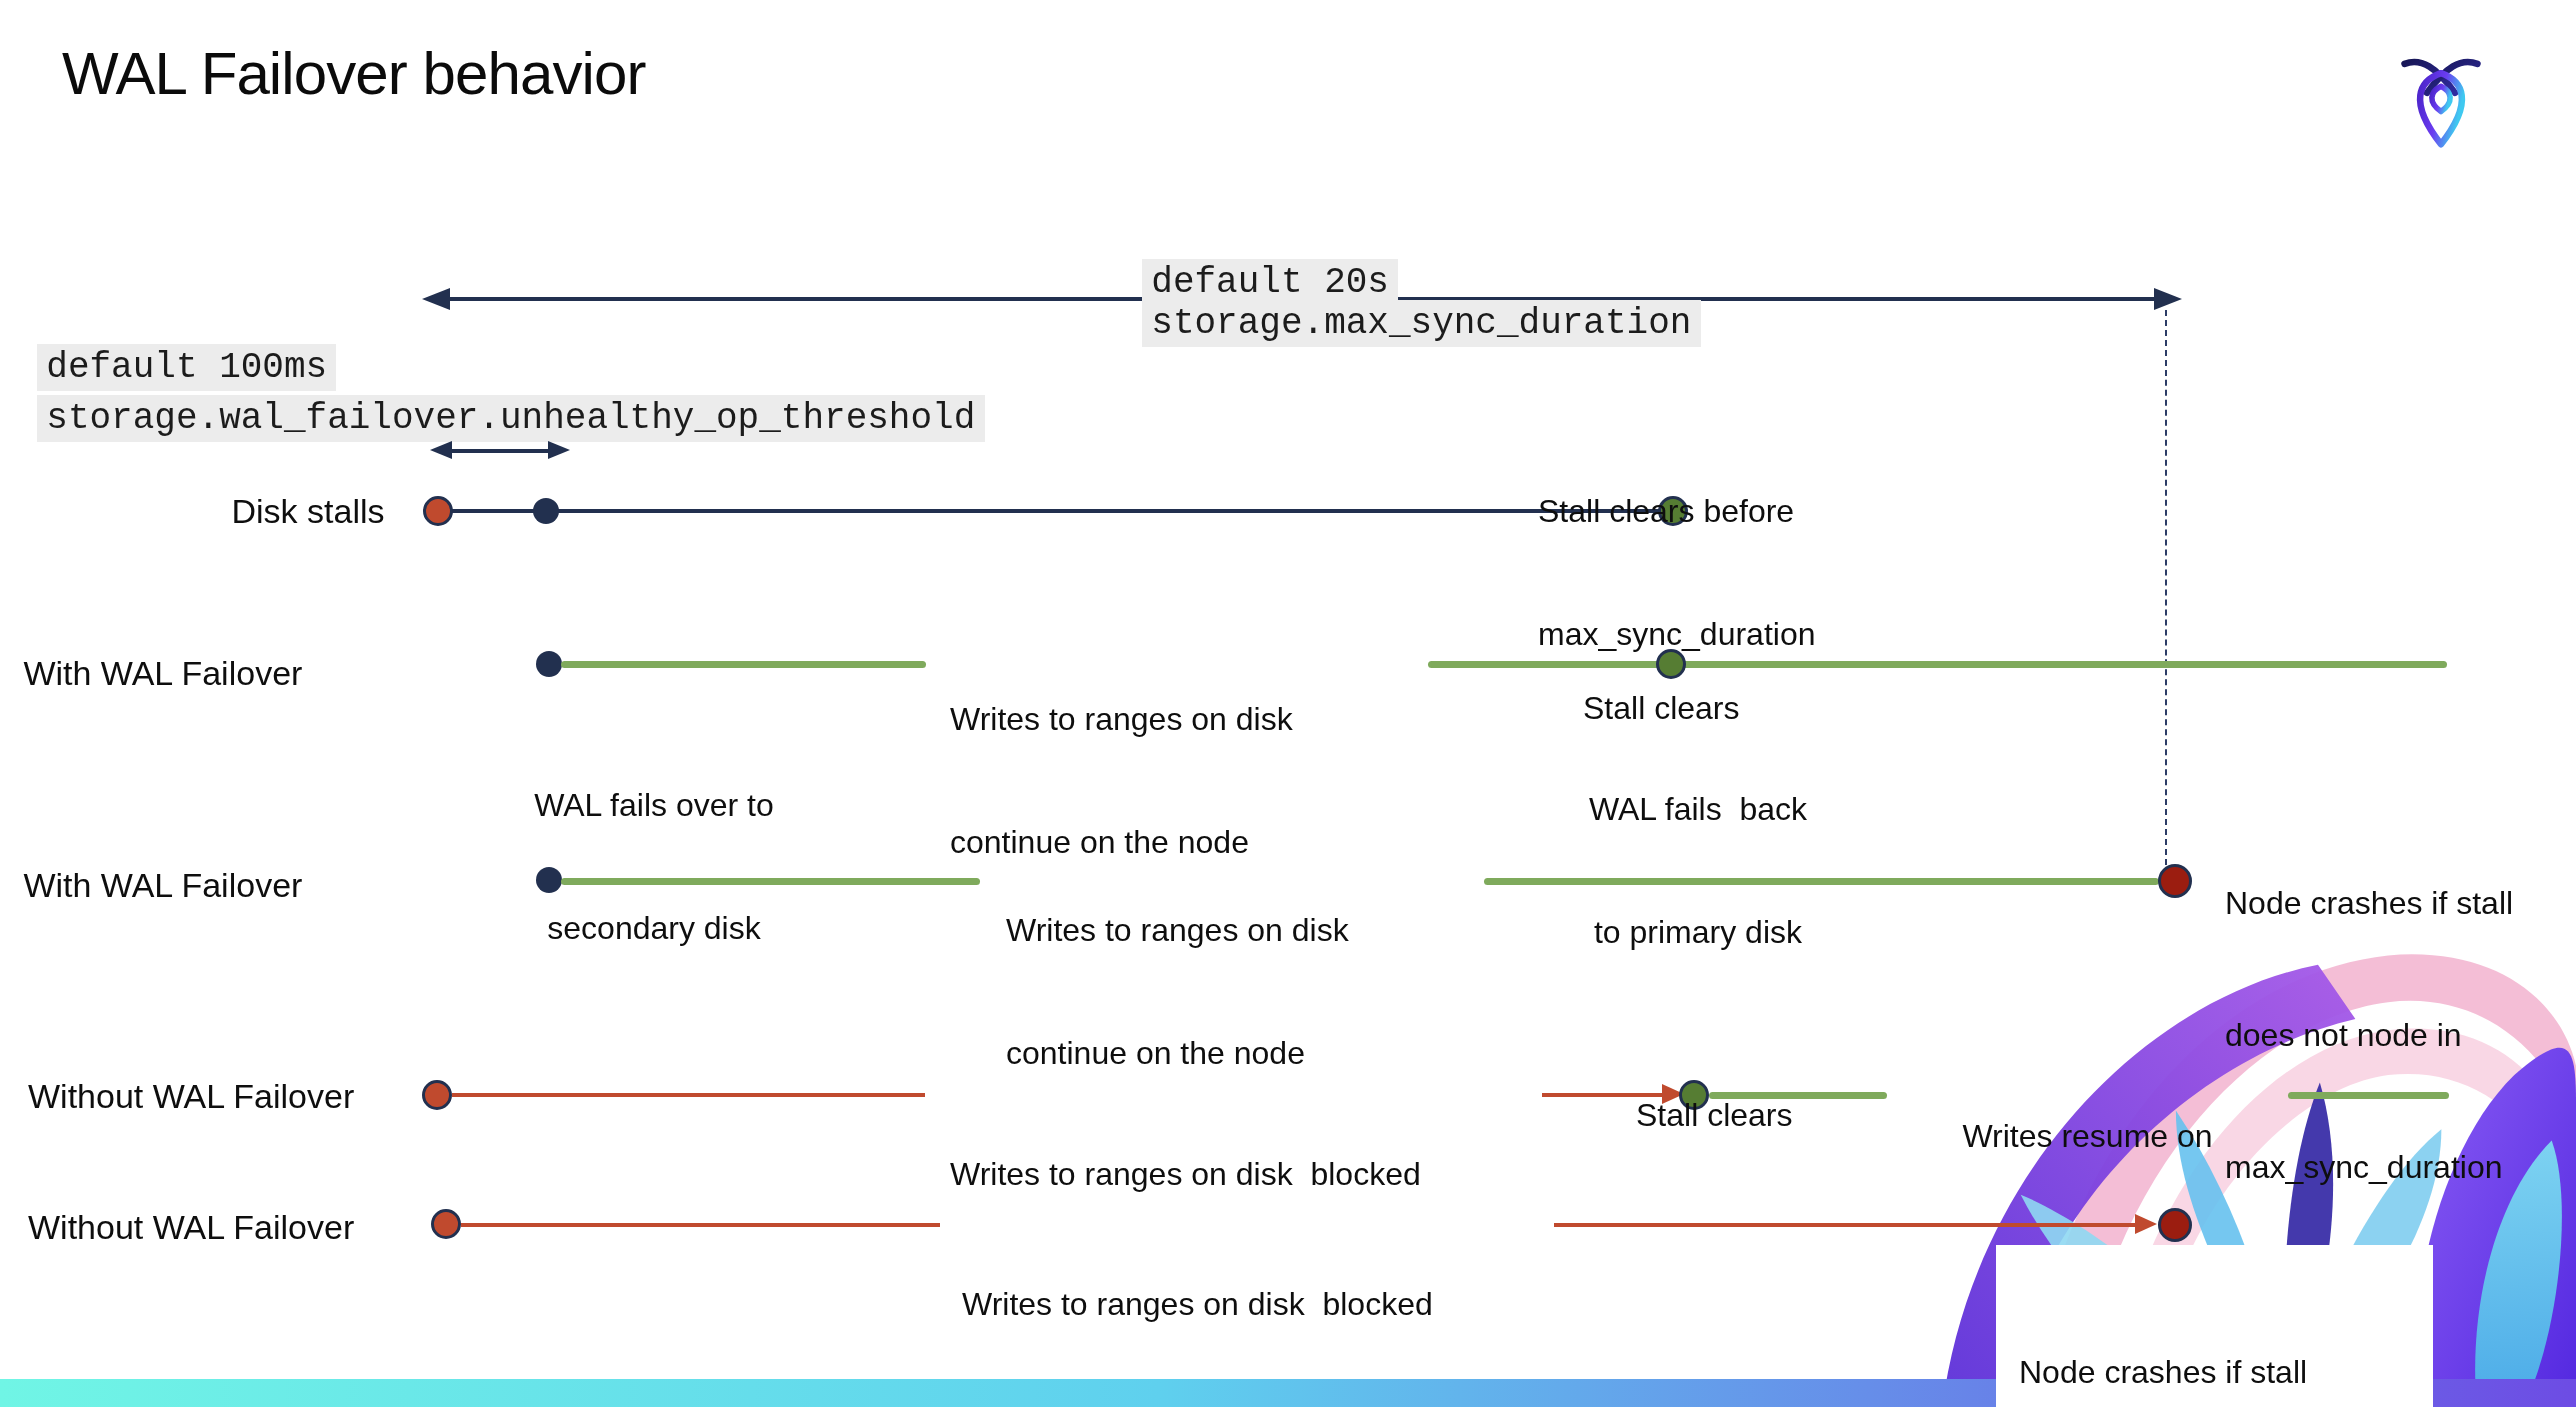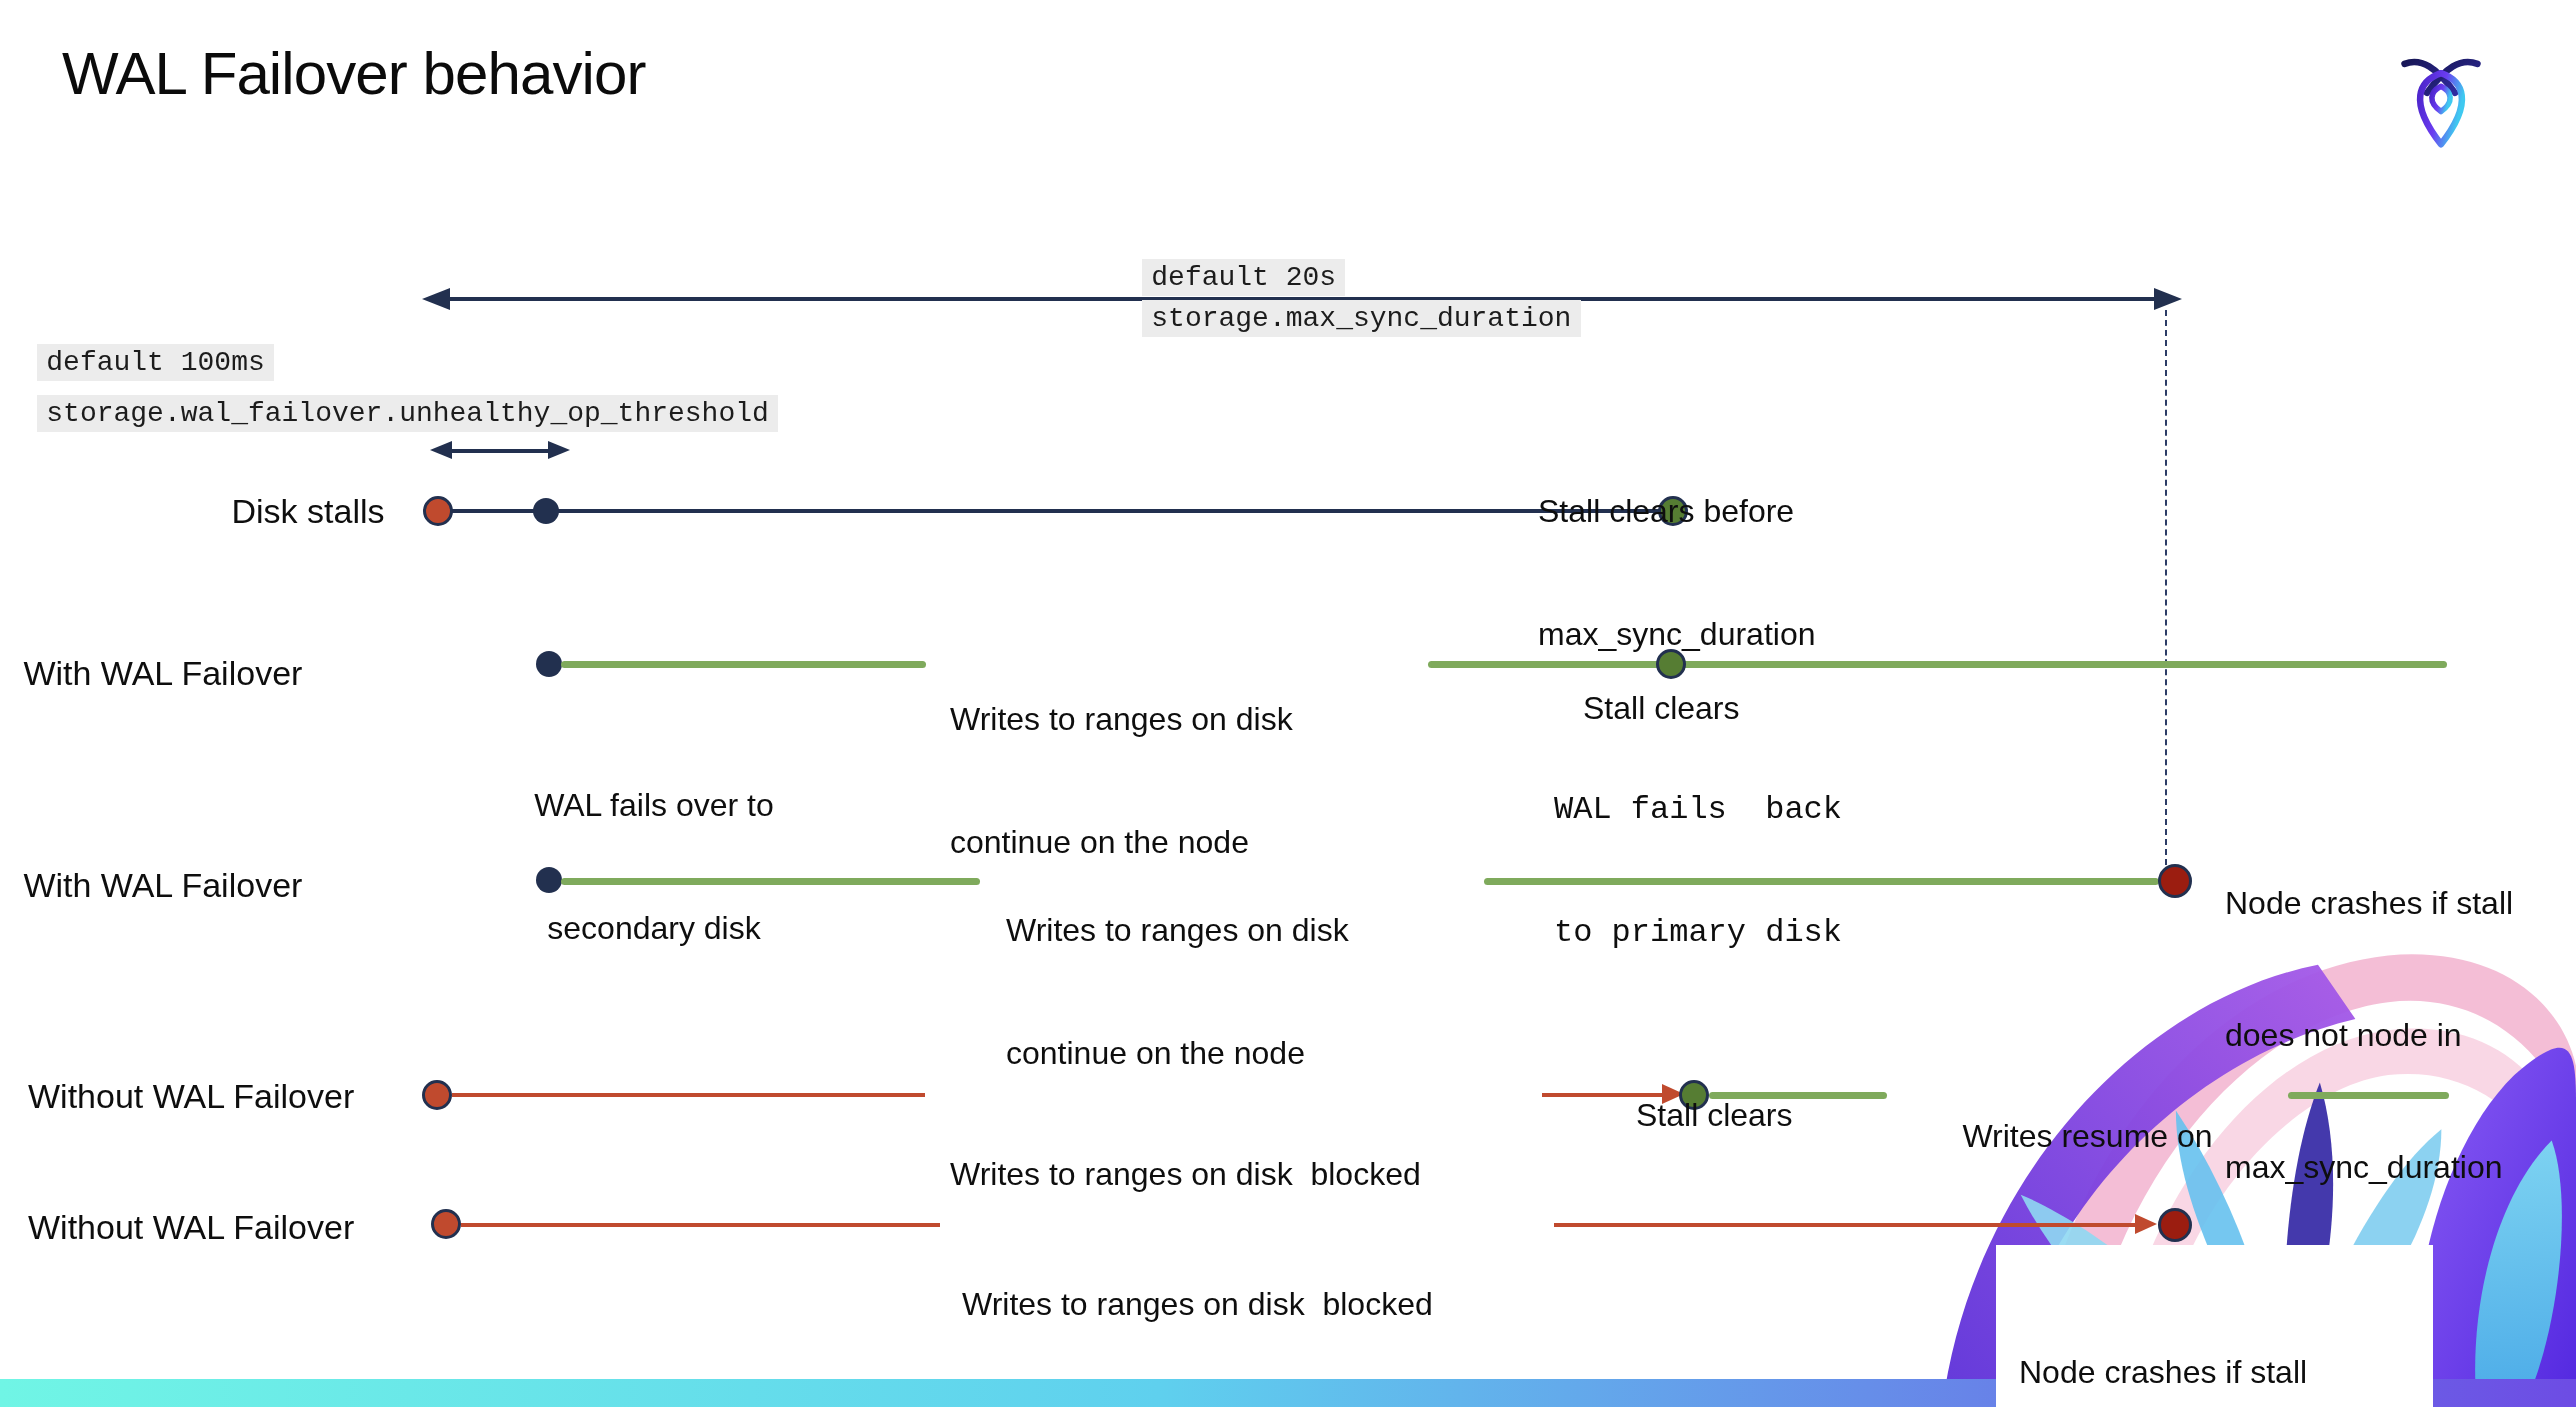--- a/index.html
+++ b/index.html
@@ -1,21 +1,21 @@
 <!DOCTYPE html>
 <html style="--navy: #22304f; --green-line: #7faa5c; --green-dot: #567d33; --red: #c04a2e; --dark-red: #9b1d10; --code-bg: #ececec; --bar-left: #70f5e5; --bar-mid: #5fd0ee; --bar-right: #6d4ce4;font-size:15px"><head>
 <meta charset="utf-8">
 <style>
   html,body{margin:0;padding:0;background:#ffffff;}
   body{width:2576px;height:1408px;position:relative;overflow:hidden;
        font-family:"Liberation Sans",sans-serif;color:#111;}
   .abs{position:absolute;}
   .title{position:absolute;left:62px;top:39px;font-size:60px;font-weight:400;
          letter-spacing:-0.9px;color:#0b0b0b;line-height:1.15;}
-  .code{position:absolute;font-family:"Liberation Mono",monospace;font-size:28px;
+  .code{position:absolute;font-family:"Liberation Mono",monospace;font-size:36px;
         background:var(--code-bg,#ececec);padding:2.8px 9.3px;color:#1c1c1c;white-space:pre;}
   .rowlabel{position:absolute;font-size:34px;color:#0e0e0e;white-space:pre;text-align:center;}
   .note{position:absolute;font-size:32px;line-height:41px;color:#0e0e0e;white-space:pre-wrap;}
   .note.center{text-align:center;}
   .hline{position:absolute;background:var(--navy,#22304f);}
   .gline{position:absolute;background:var(--green-line,#7faa5c);border-radius:3.7px;height:6.5px;}
   .rline{position:absolute;background:var(--red,#c04a2e);height:3.7px;}
   .dot{position:absolute;border-radius:50%;box-sizing:border-box;
        border:3.7px solid var(--navy,#22304f);}
   .dot.navy{background:var(--navy,#22304f);border:none;}
@@ -110,21 +110,21 @@
 </div>
 <div class="gline" style="left:1428px;top:661px;width:1019px;"></div>
 <div class="dot green" style="left:1656px;top:649px;width:30px;height:30px;"></div>
 <div class="note" style="left:1583px;top:606px;">
   <div>Stall clears</div>
 </div>
 <div class="note center" style="left:508px;top:703px;width:292px;">
   <div>WAL fails over to</div>
   <div>secondary disk</div>
 </div>
-<div class="note center" style="left:1552px;top:707px;width:292px;font-family:Liberation Mono, monospace;">
+<div class="note center" style="left:1552px;top:707px;width:292px;">
   <div>WAL fails  back</div>
   <div>to primary disk</div>
 </div>
 
 <div class="rowlabel" style="left:23.4px;top:866px;">With WAL Failover</div>
 <div class="dot navy" style="left:536px;top:867px;width:26px;height:26px;"></div>
 <div class="gline" style="left:561px;top:878px;width:419px;"></div>
 <div class="note" style="left:1006px;top:828px;">
   <div>Writes to ranges on disk</div>
   <div>continue on the node</div>

